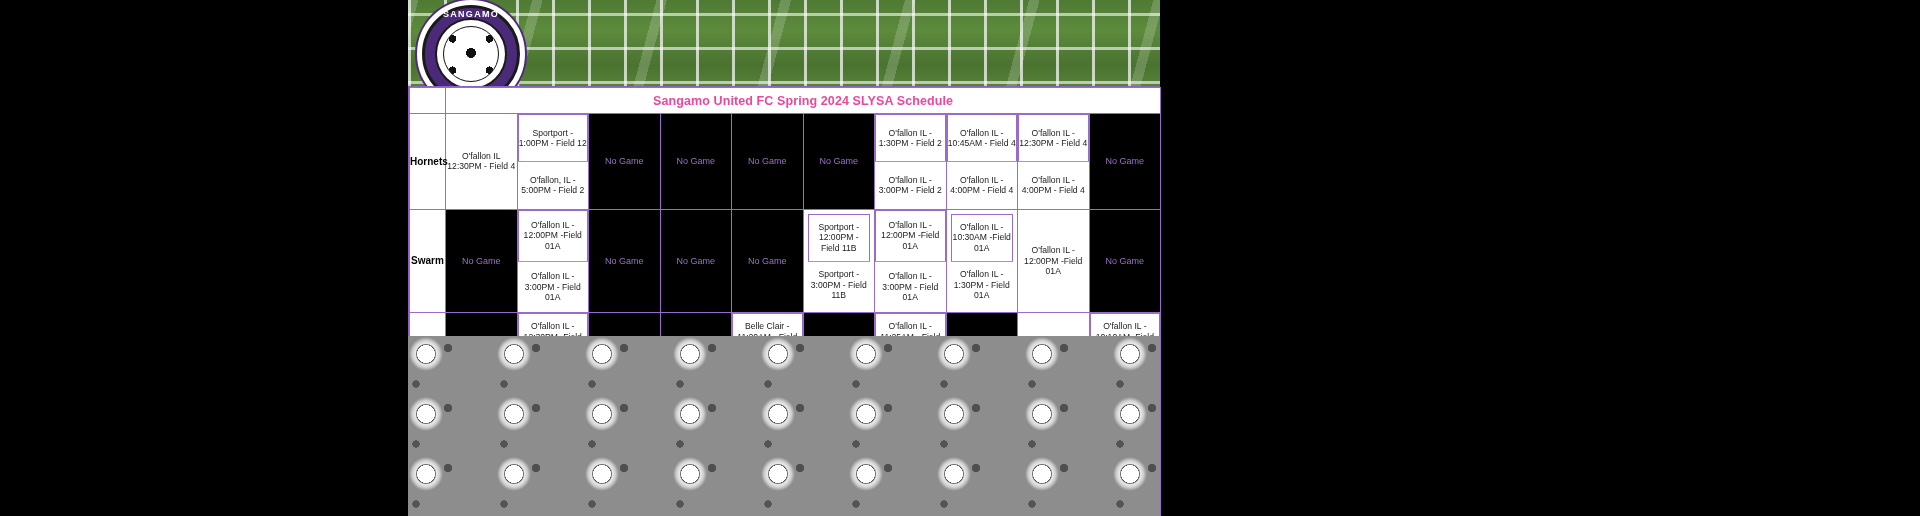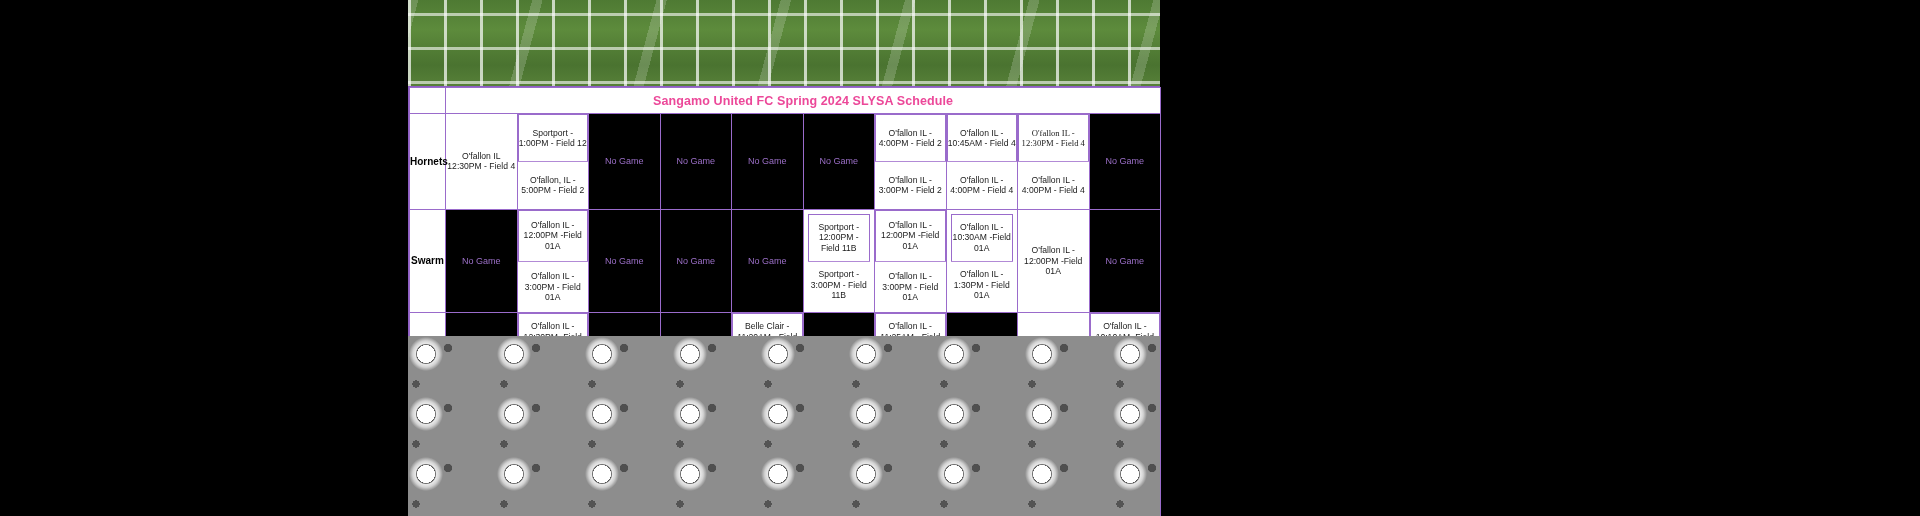--- a/index.html
+++ b/index.html
@@ -139,20 +139,28 @@
 </style>
 </head>
 <body>
 
 <div id="page">
 
   <div class="photo-band photo-top">
     <div class="grass"></div>
   </div>
 
+  <div class="crest">
+    <div class="crest-ring"></div>
+    <div class="crest-text-top">SANGAMO</div>
+    <div class="crest-text-bottom">UNITED FC</div>
+    <div class="crest-inner">
+      <div class="crest-ball"></div>
+    </div>
+  </div>
 
   <div class="sheet">
     <table class="sched">
       <colgroup id="colgroup-sched">
           <col class="c-team">
           <col class="c-date">
           <col class="c-date">
           <col class="c-date">
           <col class="c-date">
           <col class="c-date">
@@ -193,21 +201,21 @@
               </table>
             </td>
             <td class="no-game">No Game</td>
             <td class="no-game">No Game</td>
             <td class="no-game">No Game</td>
             <td class="no-game">No Game</td>
             <td class="blank" style="padding: 0px;">
               <table style="width: 100%; height: 100%; border-collapse: collapse; table-layout: fixed;">
                 <tbody>
                   <tr>
-                    <td class="game-cell" style="border-bottom: 1px solid rgb(178, 138, 214);">O'fallon IL - 4:00PM - Field 2</td>
+                    <td class="game-cell" style="border-bottom: 1px solid rgb(178, 138, 214);">O'fallon IL - 1:30PM - Field 2</td>
                   </tr>
                   <tr>
                     <td class="game-cell" style="border: 0px;">O'fallon IL - 3:00PM - Field 2</td>
                   </tr>
                 </tbody>
               </table>
             </td>
             <td class="blank" style="padding: 0px;">
               <table style="width: 100%; height: 100%; border-collapse: collapse; table-layout: fixed;">
                 <tbody>
@@ -217,21 +225,21 @@
                   <tr>
                     <td class="game-cell" style="border: 0px;">O'fallon IL - 4:00PM - Field 4</td>
                   </tr>
                 </tbody>
               </table>
             </td>
             <td class="blank" style="padding: 0px;">
               <table style="width: 100%; height: 100%; border-collapse: collapse; table-layout: fixed;">
                 <tbody>
                   <tr>
-                    <td class="game-cell" style="border-bottom: 1px solid rgb(178, 138, 214); font-family: Liberation Serif, serif;">O'fallon IL - 12:30PM - Field 4</td>
+                    <td class="game-cell" style="border-bottom: 1px solid rgb(178, 138, 214);">O'fallon IL - 12:30PM - Field 4</td>
                   </tr>
                   <tr>
                     <td class="game-cell" style="border: 0px;">O'fallon IL - 4:00PM - Field 4</td>
                   </tr>
                 </tbody>
               </table>
             </td>
             <td class="no-game">No Game</td>
           </tr>
           <tr class="r-swarm">

